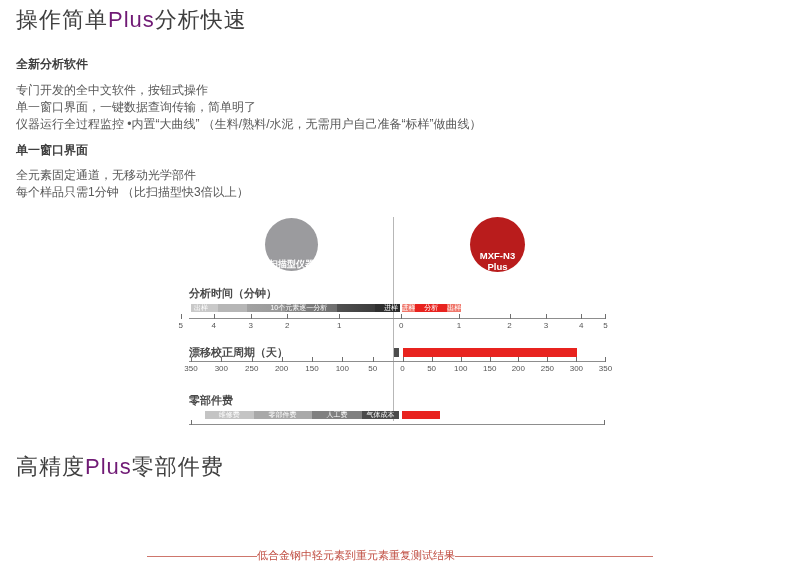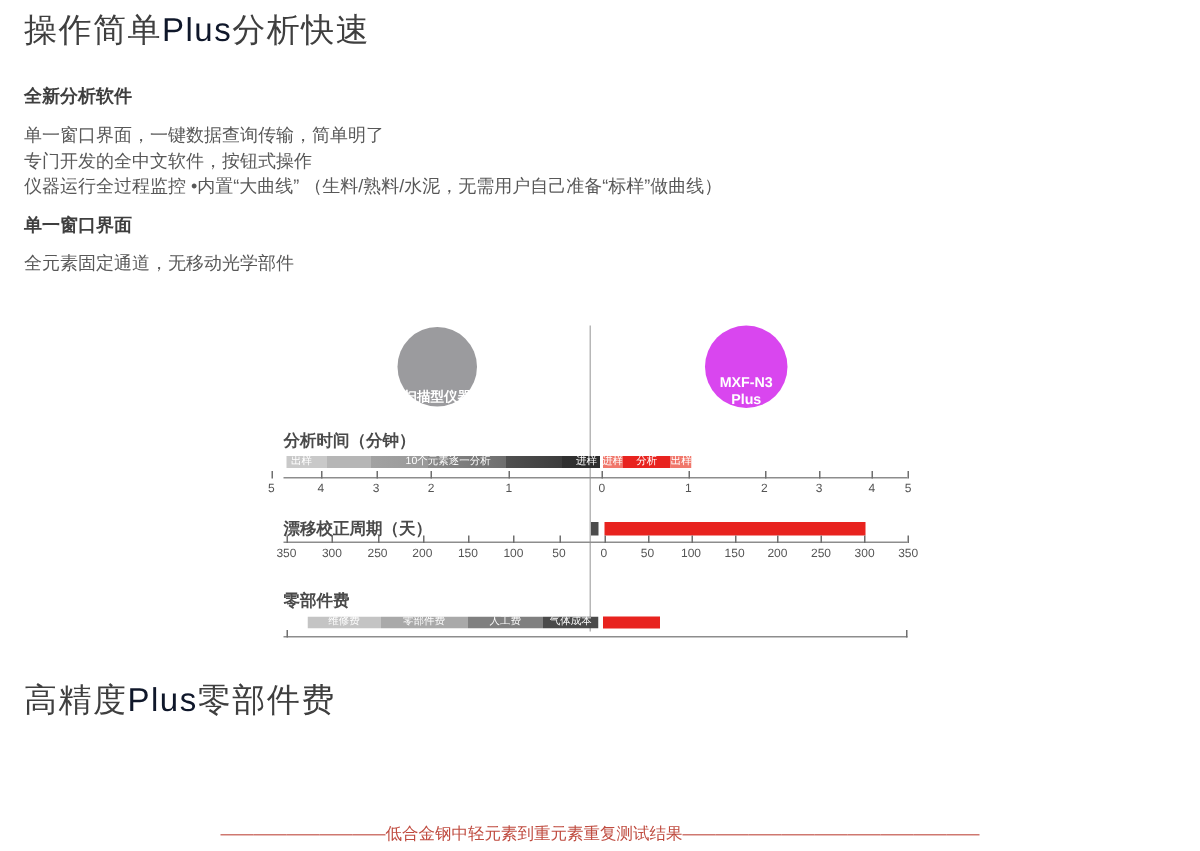--- a/index.html
+++ b/index.html
@@ -1,29 +1,29 @@
 <!DOCTYPE html>
 <html><head>
 <meta charset="utf-8">
 <style>
   * { margin:0; padding:0; box-sizing:border-box; }
   html,body { background:#fff; }
   body { font-family:"Liberation Sans","DejaVu Sans",sans-serif; color:#585858; }
   .page { position:relative; width:800px; height:567px; background:#fff; overflow:hidden; }
 
   .big-title { position:absolute; left:16px; font-size:22px; font-weight:500; color:#3f3f3f; letter-spacing:1px; }
-  .big-title .hl { color:#0f172a; }
+  .big-title .hl { color:#701a75; }
   .mini-heading { position:absolute; left:16px; font-size:12px; font-weight:700; color:#3f3f3f; }
   .body-block { position:absolute; left:16px; font-size:12px; color:#585858; line-height:17px; }
 
   
   .circle { position:absolute; border-radius:50%; display:flex; align-items:flex-end; justify-content:center;
             color:#fff; font-weight:700; text-align:center; }
   .circle.gray { left:265px; top:218px; width:53px; height:53px; background:#9b9b9e; font-size:9px; }
-  .circle.red  { left:470px; top:217px; width:55px; height:55px; background:#d946ef; font-size:9.5px; }
+  .circle.red  { left:470px; top:217px; width:55px; height:55px; background:#b91c1c; font-size:9.5px; }
 
   .v-divider { position:absolute; left:393px; top:217px; width:1px; height:204px; background:#b7b7b7; }
 
   
   .chart { position:absolute; left:176px; top:210px; width:440px; height:228px; }
   .row-label { position:absolute; left:13px; font-size:11px; font-weight:700; color:#4a4a4a; white-space:nowrap; }
   .bar { position:absolute; overflow:hidden; }
   .bar .seg-text { color:#fff; font-size:7px; line-height:8px; white-space:nowrap; }
 
   .gbar1 { left:15px; top:94px; width:209px; height:8px;
@@ -59,29 +59,30 @@
 </head>
 <body>
 
 <div class="page">
 
   <h1 class="big-title" style="top:5px;"><span>操作简单</span><span class="hl">Plus</span><span>分析快速</span></h1>
 
   <div class="mini-heading" style="top:56px;">全新分析软件</div>
 
   <div class="body-block" style="top:82px;">
+    <div>专门开发的全中文软件，按钮式操作</div>
     <div>单一窗口界面，一键数据查询传输，简单明了</div>
-    <div>专门开发的全中文软件，按钮式操作</div>
     <div>仪器运行全过程监控 •内置“大曲线” （生料/熟料/水泥，无需用户自己准备“标样”做曲线）</div>
   </div>
 
   <div class="mini-heading" style="top:142px;">单一窗口界面</div>
 
   <div class="body-block" style="top:167px;">
     <div>全元素固定通道，无移动光学部件</div>
+    <div>每个样品只需1分钟 （比扫描型快3倍以上）</div>
   </div>
 
   <div class="circle gray">
       <span>扫描型仪器</span>
     </div>
   <div class="circle red">
       <span>MXF-N3 Plus</span>
     </div>
   <div class="v-divider"></div>
 

